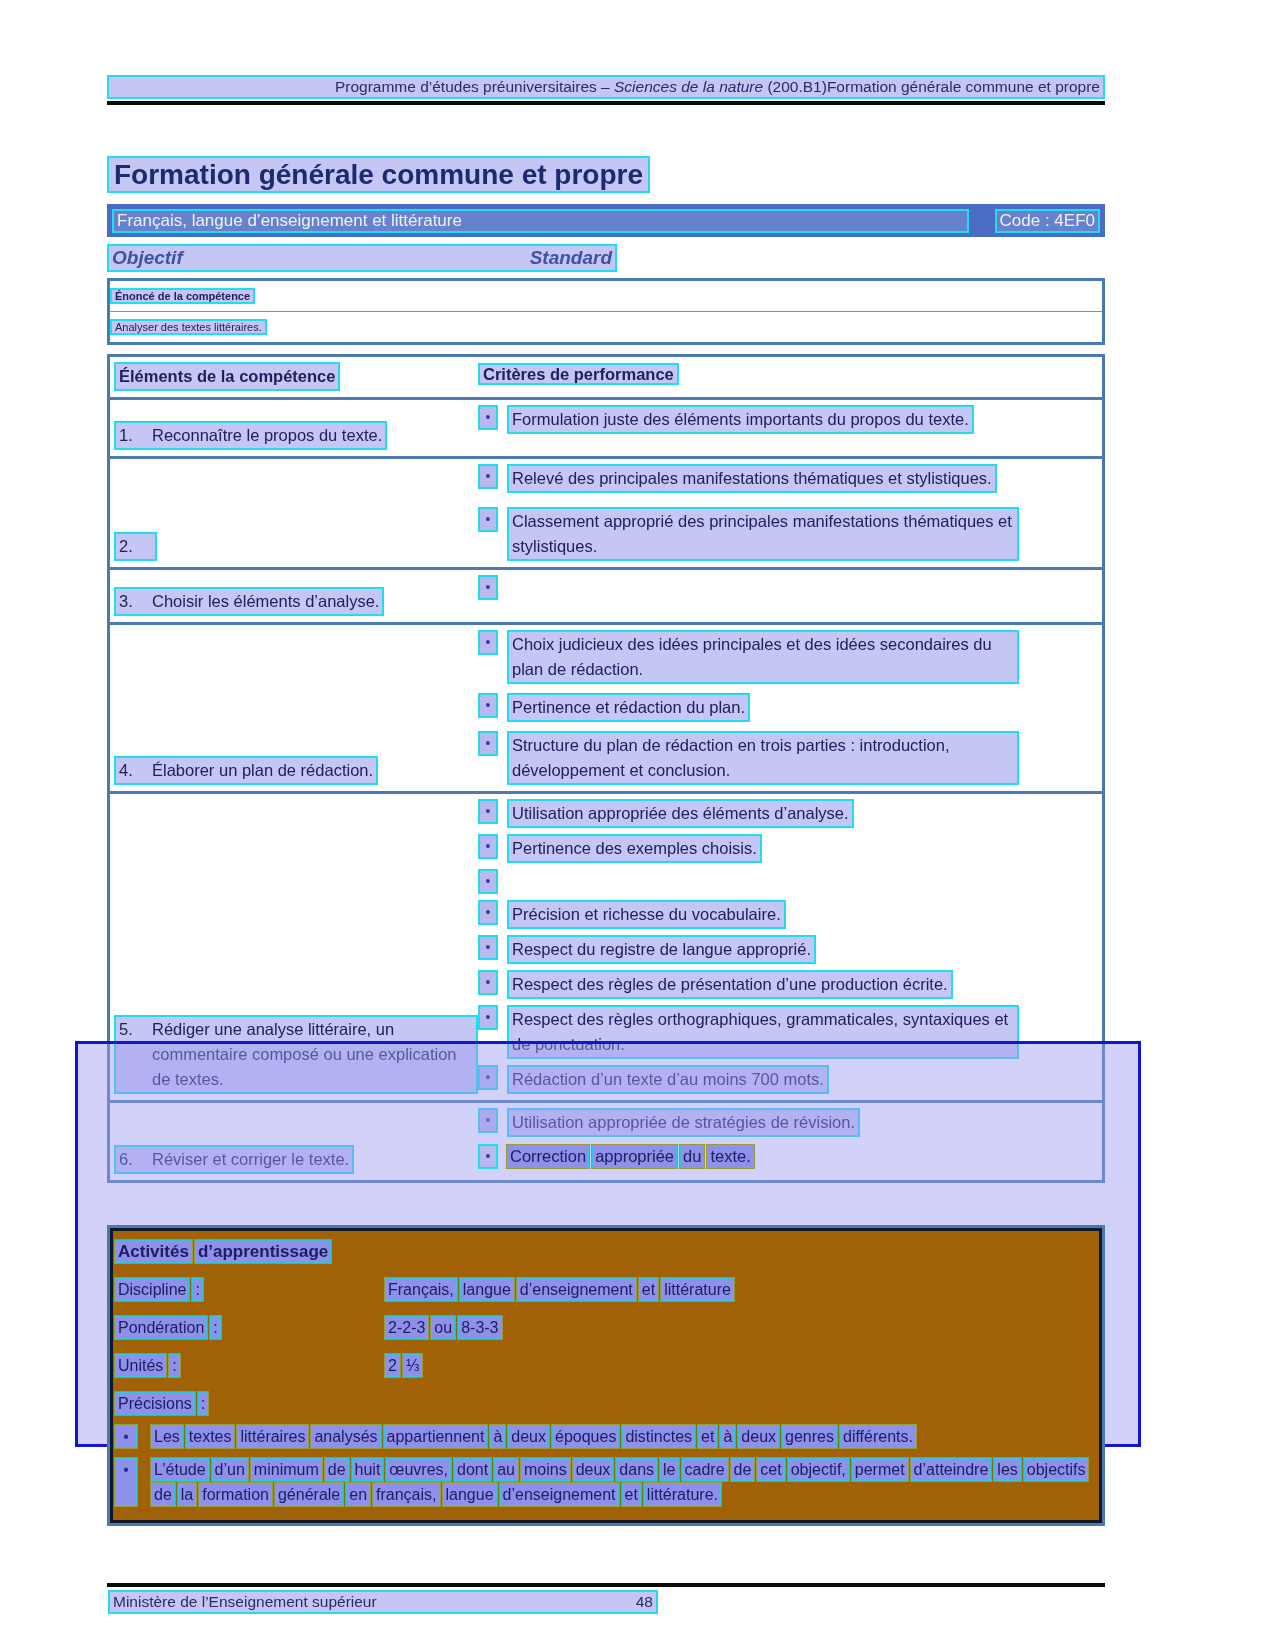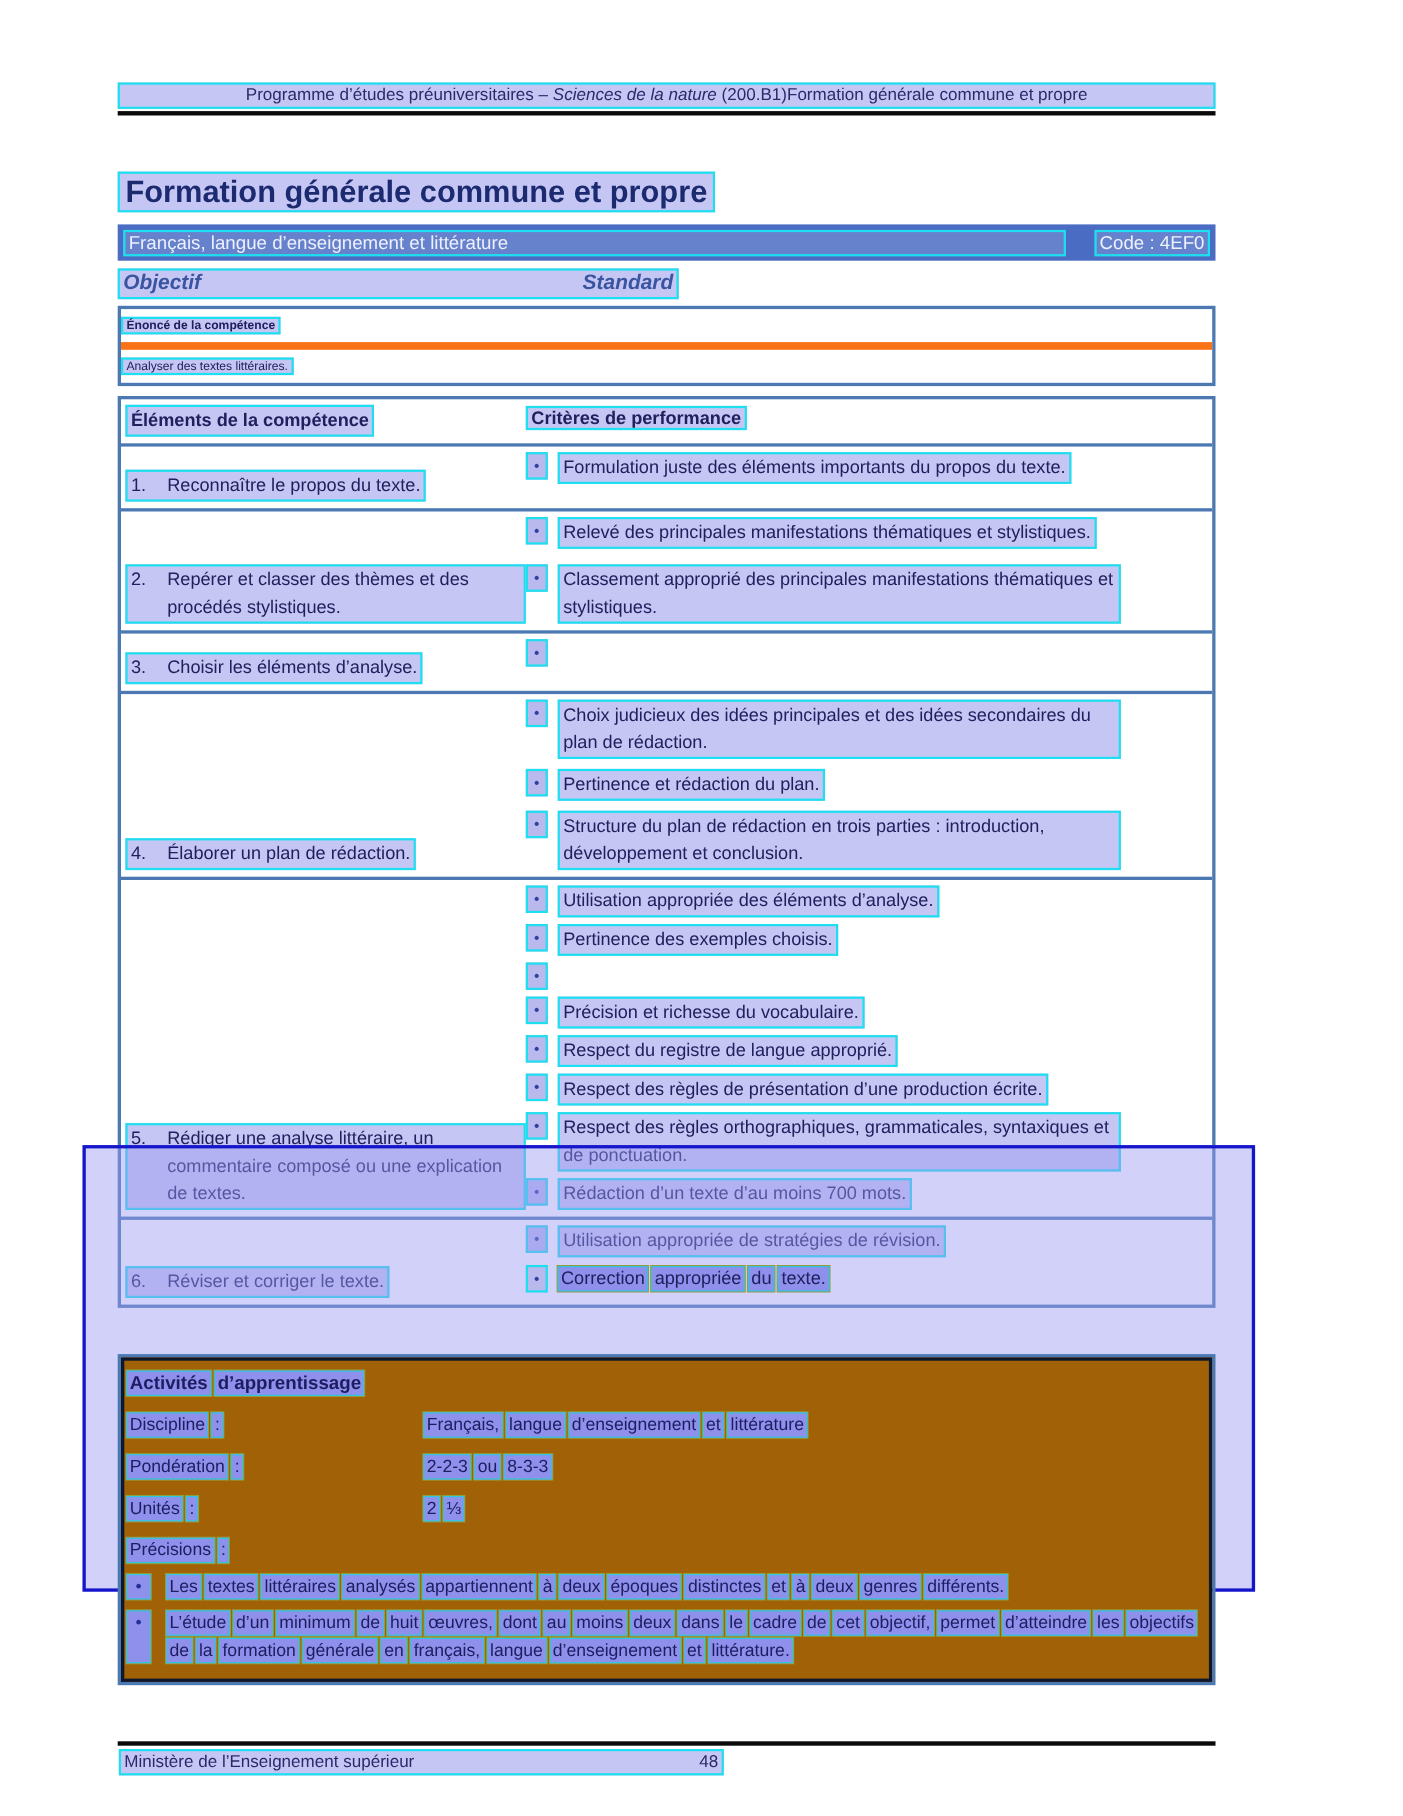--- a/index.html
+++ b/index.html
@@ -6,41 +6,41 @@
   .page{position:relative;width:1275px;height:1651px;background:#ffffff;overflow:hidden;
         font-family:"Liberation Sans",sans-serif;color:#20205e;}
   .content{position:absolute;left:107px;top:75px;width:998px;}
 
   
   .hl{background:#c6c6f4;border:2px solid #1edfef;padding:0 3px;
       box-decoration-break:clone;-webkit-box-decoration-break:clone;}
   .bold{font-weight:bold;}
 
   
-  .runhead{display:flex;justify-content:center;font-size:15.5px;line-height:20px;color:#2a2a6a;}
+  .runhead{display:flex;justify-content:flex-end;font-size:15.5px;line-height:20px;color:#2a2a6a;}
   .rule-black{height:4px;background:#0a0a0a;margin-top:2px;}
 
   
   .title{margin:54px 0 0 0;font-size:28px;line-height:32px;font-weight:bold;color:#1c2a70;}
   .title .hl{padding:1px 5px;}
 
   
   .band{margin-top:13px;height:33px;background:#4a6cc2;display:flex;align-items:center;
         padding:0 5px;box-sizing:border-box;font-size:17px;color:#eef1fb;}
   .band .hl{background:rgba(208,208,248,0.22);}
   .band-left{flex:1;margin-right:26px;}
 
   
   .objstd{margin-top:7px;width:500px;display:flex;justify-content:space-between;
           font-size:19px;font-style:italic;font-weight:bold;color:#3a55a0;line-height:24px;}
 
   
   .boxed{border:3px solid #4d79b3;margin-top:6px;}
   .erow{padding:3px 0;font-size:11px;line-height:24px;}
-  .erow+.erow{border-top:7px solid #f97316;}
+  .erow+.erow{border-top:1px solid #f97316;}
 
   
   .tbl{margin-top:9px;}
   .trow{display:flex;border-bottom:3px solid #4d79b3;padding:5px 4px 6px;box-sizing:border-box;
         font-size:16.5px;line-height:25px;}
   .trow:last-child{border-bottom:none;}
   .col1{width:364px;flex:none;display:flex;align-items:flex-end;}
   .c1chip{display:flex;background:#c6c6f4;border:2px solid #1edfef;padding:0 3px;max-width:372px;}
   .num{width:33px;flex:none;}
   .col2{flex:1;min-width:0;}
@@ -134,21 +134,20 @@
               <span class="mk">•</span>
               <span class="hl ctext">Formulation juste des éléments importants du propos du texte.</span>
             </div>
         </div>
       </div>
 
       <div class="trow r2">
         <div class="col1">
             <span class="c1chip">
               <span class="num">2.</span>
-              <span>Repérer et classer des thèmes et des procédés stylistiques.</span>
             </span>
           </div>
         <div class="col2">
           <div class="crit">
               <span class="mk">•</span>
               <span class="hl ctext">Relevé des principales manifestations thématiques et stylistiques.</span>
             </div>
           <div class="crit" style="margin-top:14px;">
               <span class="mk">•</span>
               <span class="hl ctext">Classement approprié des principales manifestations thématiques et stylistiques.</span>

